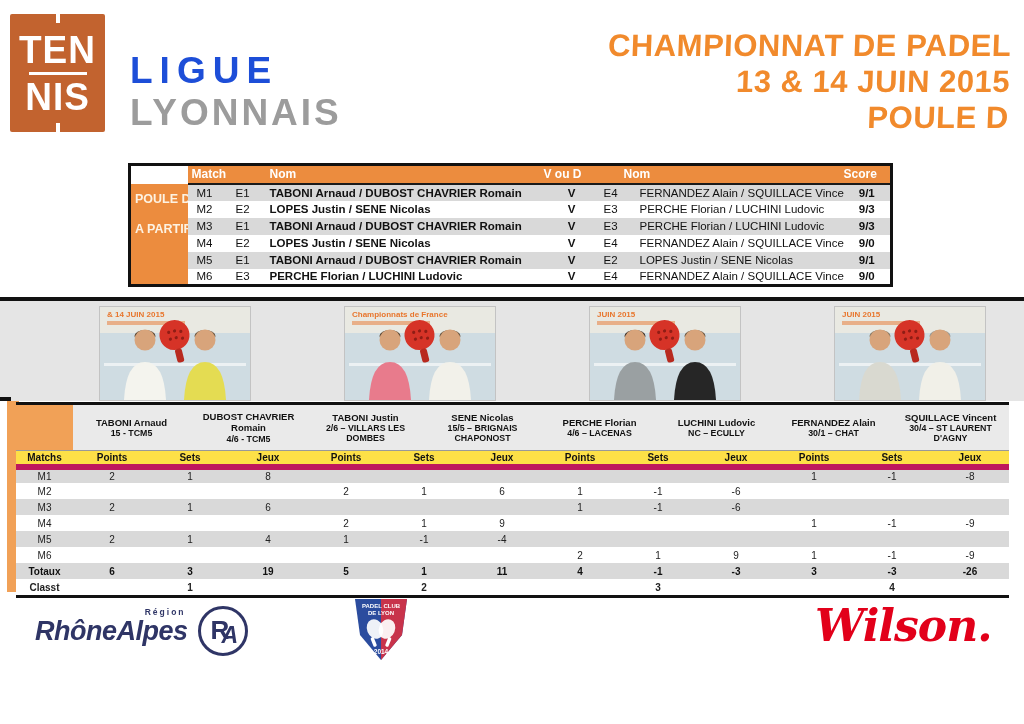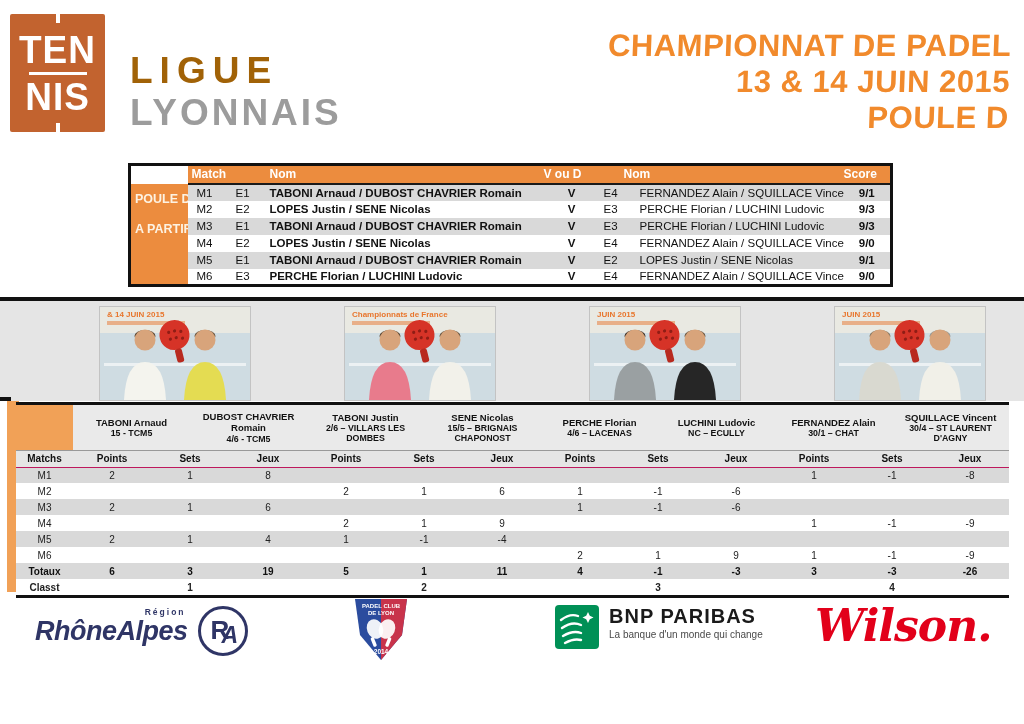--- a/index.html
+++ b/index.html
@@ -10,21 +10,21 @@
   #logo-box { position:absolute; left:10px; top:14px; width:95px; height:118px;
     background:#c2632f; border-radius:2px; display:flex; flex-direction:column;
     align-items:center; justify-content:center; }
   #logo-box .notch { position:absolute; left:50%; transform:translateX(-50%);
     width:4px; height:9px; background:#fff; }
   #logo-box .notch.top { top:0; } #logo-box .notch.bottom { bottom:0; }
   .logo-word { color:#fff; font-weight:bold; font-size:37px; letter-spacing:1px;
     line-height:38px; transform:scaleY(1.05); }
   .logo-divider { width:58px; height:3px; background:#fff; margin:3px 0; }
   #org-name { position:absolute; left:130px; top:50px; line-height:42px; }
-  #org-name .l1 { color:#a16207; font-weight:bold; font-size:37px; letter-spacing:7px; }
+  #org-name .l1 { color:#1d4ed8; font-weight:bold; font-size:37px; letter-spacing:7px; }
   #org-name .l2 { color:#9c9c9c; font-weight:bold; font-size:37px; letter-spacing:3px; }
 
   #title-block { position:absolute; top:28px; right:14px; width:560px; text-align:right;
     color:#f18a2c; font-weight:bold; font-size:31px; line-height:36px; letter-spacing:0.5px;
     transform:skewX(-2deg); }
 
   
   #results-wrap { position:absolute; left:128px; top:163px; }
   table.rt { border-collapse:collapse; table-layout:fixed; width:762px;
     border:3px solid #111; }
@@ -64,22 +64,22 @@
   #stats-wrap { position:absolute; left:16px; top:402px; width:993px;
     border-top:3px solid #111; border-bottom:3px solid #111; background:#fff; }
   #names-row { display:flex; height:46px; background:#eaeaea; border-bottom:1px solid #999; }
   #names-row .spacer { width:57px; background:#f1a157; flex:none; }
   .name-cell { width:117px; flex:none; display:flex; flex-direction:column;
     align-items:center; justify-content:center; text-align:center; line-height:1.18; }
   .name-cell .pname { font-weight:bold; font-size:9.5px; color:#111; }
   .name-cell .pinfo { font-weight:bold; font-size:8.8px; color:#111; }
   table.st { border-collapse:collapse; table-layout:fixed; width:993px; }
   table.st td { font-size:10px; color:#222; text-align:center; height:16px; padding:0 2px; }
-  table.st tr.subhead td { font-weight:bold; color:#111; background:#e5e5e5;
-    border-bottom:1px solid #be185d; }
+  table.st tr.subhead td { font-weight:bold; color:#111; background:#fde047;
+    border-bottom:6px solid #be185d; }
   table.st tr.subhead td.rowlabel { font-weight:bold; }
   table.st tr.gray td { background:#d9d9d9; }
   table.st tr.totals td { font-weight:bold; color:#111; }
   td.rank-label { font-weight:bold; }
   td.rank-val { font-weight:bold; font-size:14px; height:21px; color:#111; }
 
   
   #sponsor-rhone { position:absolute; left:35px; top:600px; height:62px; display:flex;
     align-items:center; color:#2f3566; }
   #rhone-text { position:relative; font-weight:bold; font-size:27px; letter-spacing:-0.5px;
@@ -518,30 +518,16 @@
       <g>
         <ellipse cx="23" cy="32" rx="8" ry="10" fill="#fff" opacity=".92" transform="rotate(-22 23 32)"></ellipse>
         <ellipse cx="35" cy="32" rx="8" ry="10" fill="#fff" opacity=".92" transform="rotate(22 35 32)"></ellipse>
         <rect x="20" y="40" width="3.4" height="10" rx="1.5" fill="#fff" transform="rotate(-22 21.7 45)"></rect>
         <rect x="34.6" y="40" width="3.4" height="10" rx="1.5" fill="#fff" transform="rotate(22 36.3 45)"></rect>
       </g>
       <text x="29" y="57" font-size="6.5" font-weight="bold" fill="#fff" text-anchor="middle">2014</text>
     </svg>
   </div>
 
-  <div id="sponsor-bnp">
-    <svg width="44" height="44" viewBox="0 0 44 44">
-      <rect width="44" height="44" rx="4" fill="#009056"></rect>
-      <path d="M6 15 q9 -7 17 -4" stroke="#fff" stroke-width="2.4" fill="none" stroke-linecap="round"></path>
-      <path d="M7 23 q10 -7 19 -3" stroke="#fff" stroke-width="2.4" fill="none" stroke-linecap="round"></path>
-      <path d="M8 31 q10 -6 18 -3" stroke="#fff" stroke-width="2.4" fill="none" stroke-linecap="round"></path>
-      <path d="M10 38 q9 -5 16 -3" stroke="#fff" stroke-width="2.4" fill="none" stroke-linecap="round"></path>
-      <path d="M33 7 l1.8 3.7 3.7 1.8 -3.7 1.8 -1.8 3.7 -1.8 -3.7 -3.7 -1.8 3.7 -1.8 z" fill="#fff"></path>
-    </svg>
-    <div id="bnp-text">
-      <div id="bnp-name">BNP PARIBAS</div>
-      <div id="bnp-tagline">La banque d'un monde qui change</div>
-    </div>
-  </div>
 
   <div id="sponsor-wilson">Wilson.</div>
 
 </div>
 
 </body></html>

